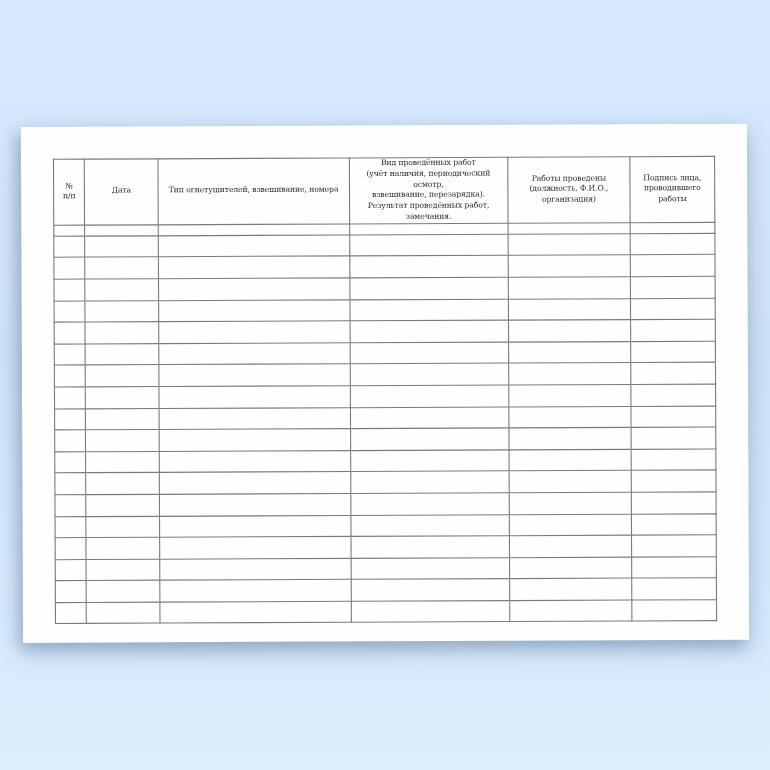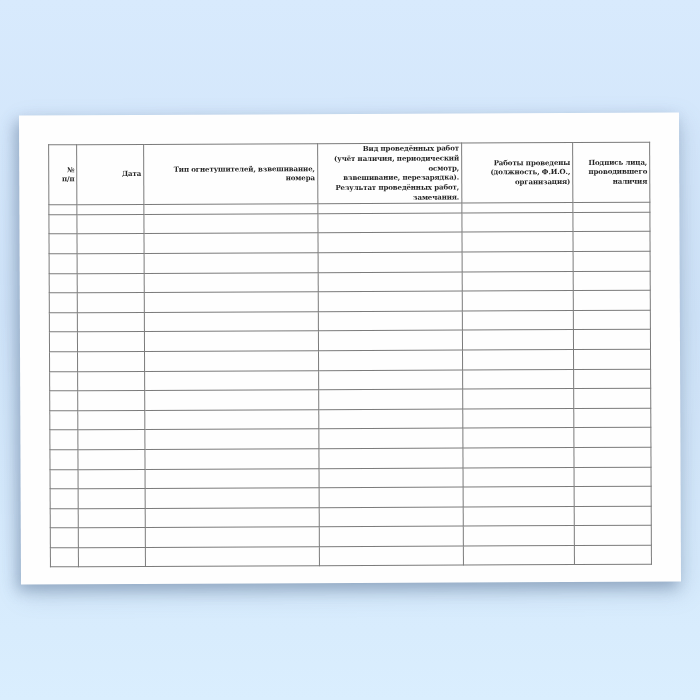--- a/index.html
+++ b/index.html
@@ -44,26 +44,26 @@
   table.log-table { border-color: #6e6e6e; }
   col.c1 { width: 4.7%; }
   col.c2 { width: 11.1%; }
   col.c3 { width: 28.9%; }
   col.c4 { width: 24.0%; }
   col.c5 { width: 18.5%; }
   col.c6 { width: 12.8%; }
   tr.header-row { height: 45px; }
   tr.header-row th {
     font-family: "DejaVu Serif", serif;
-    font-weight: 700;
+    font-weight: 400;
     font-size: 7px;
     line-height: 9.8px;
     letter-spacing: -0.1px;
     color: var(--header-text, #262626);
-    text-align: right;
+    text-align: center;
     vertical-align: middle;
     white-space: pre-line;
     padding: 0 2px;
   }
   tbody tr.data-row { height: 19.6px; }
   tbody tr.data-row.thin { height: 10px; }
   tbody td { padding: 0; }
 </style>
 </head>
 <body>
@@ -87,21 +87,21 @@
           <th>Тип огнетушителей, взвешивание, номера</th>
           <th>Вид проведённых работ
 (учёт наличия, периодический осмотр,
 взвешивание, перезарядка).
 Результат проведённых работ, замечания.</th>
           <th>Работы проведены
 (должность, Ф.И.О.,
 организация)</th>
           <th>Подпись лица,
 проводившего
-наличия</th>
+работы</th>
         </tr>
       </thead>
       <tbody>
           <tr class="data-row thin">
             <td></td>
             <td></td>
             <td></td>
             <td></td>
             <td></td>
             <td></td>

